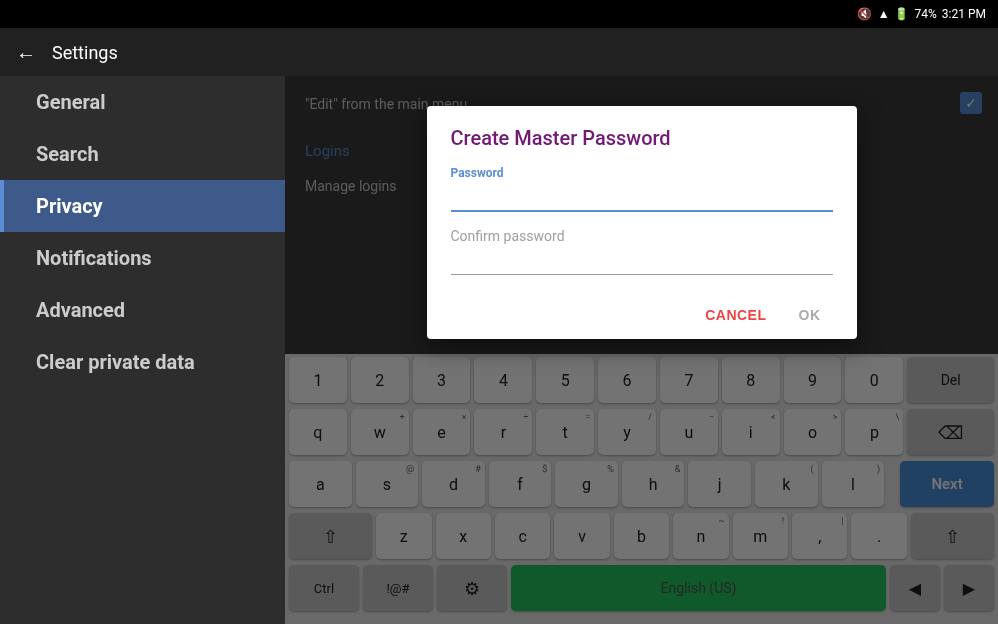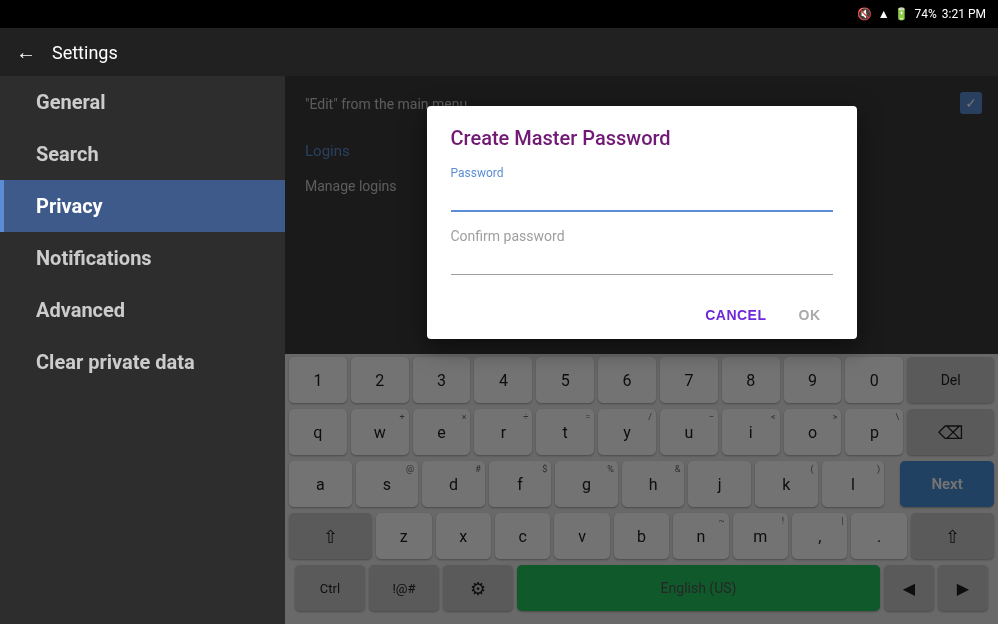--- a/index.html
+++ b/index.html
@@ -143,20 +143,21 @@
     .dialog-title {
       font-size: 20px;
       font-weight: 500;
       color: #701a75;
       margin-bottom: 16px;
     }
     .dialog-field-label {
       font-size: 12px;
       color: #5c8dd4;
       margin-bottom: 2px;
+      font-weight: bold;
     }
     .dialog-input {
       width: 100%;
       border: none;
       border-bottom: 2px solid #5c8dd4;
       outline: none;
       font-size: 16px;
       padding: 4px 0 6px 0;
       margin-bottom: 16px;
       color: #212121;
@@ -182,21 +183,21 @@
       gap: 8px;
       padding: 8px 0;
     }
     .dialog-btn {
       background: none;
       border: none;
       font-size: 14px;
       font-weight: 600;
       cursor: pointer;
       padding: 8px 12px;
-      color: #6d28d9;
+      color: #ef4444;
       letter-spacing: 0.5px;
     }
     .dialog-btn.ok {
       color: #aaa;
     }
 
     
     .keyboard {
       position: absolute;
       bottom: 0;
@@ -263,21 +264,21 @@
       align-items: center;
       justify-content: center;
       font-size: 14px;
       color: #555;
       cursor: pointer;
       height: 46px;
     }
     .kb-row-bottom {
       display: flex;
       width: 100%;
-      padding: 3px 10px;
+      padding: 3px 4px;
       gap: 4px;
       align-items: center;
     }
     .kb-ctrl {
       width: 70px;
       background: #c8c8c8;
     }
     .kb-sym {
       width: 70px;
       background: #c8c8c8;

